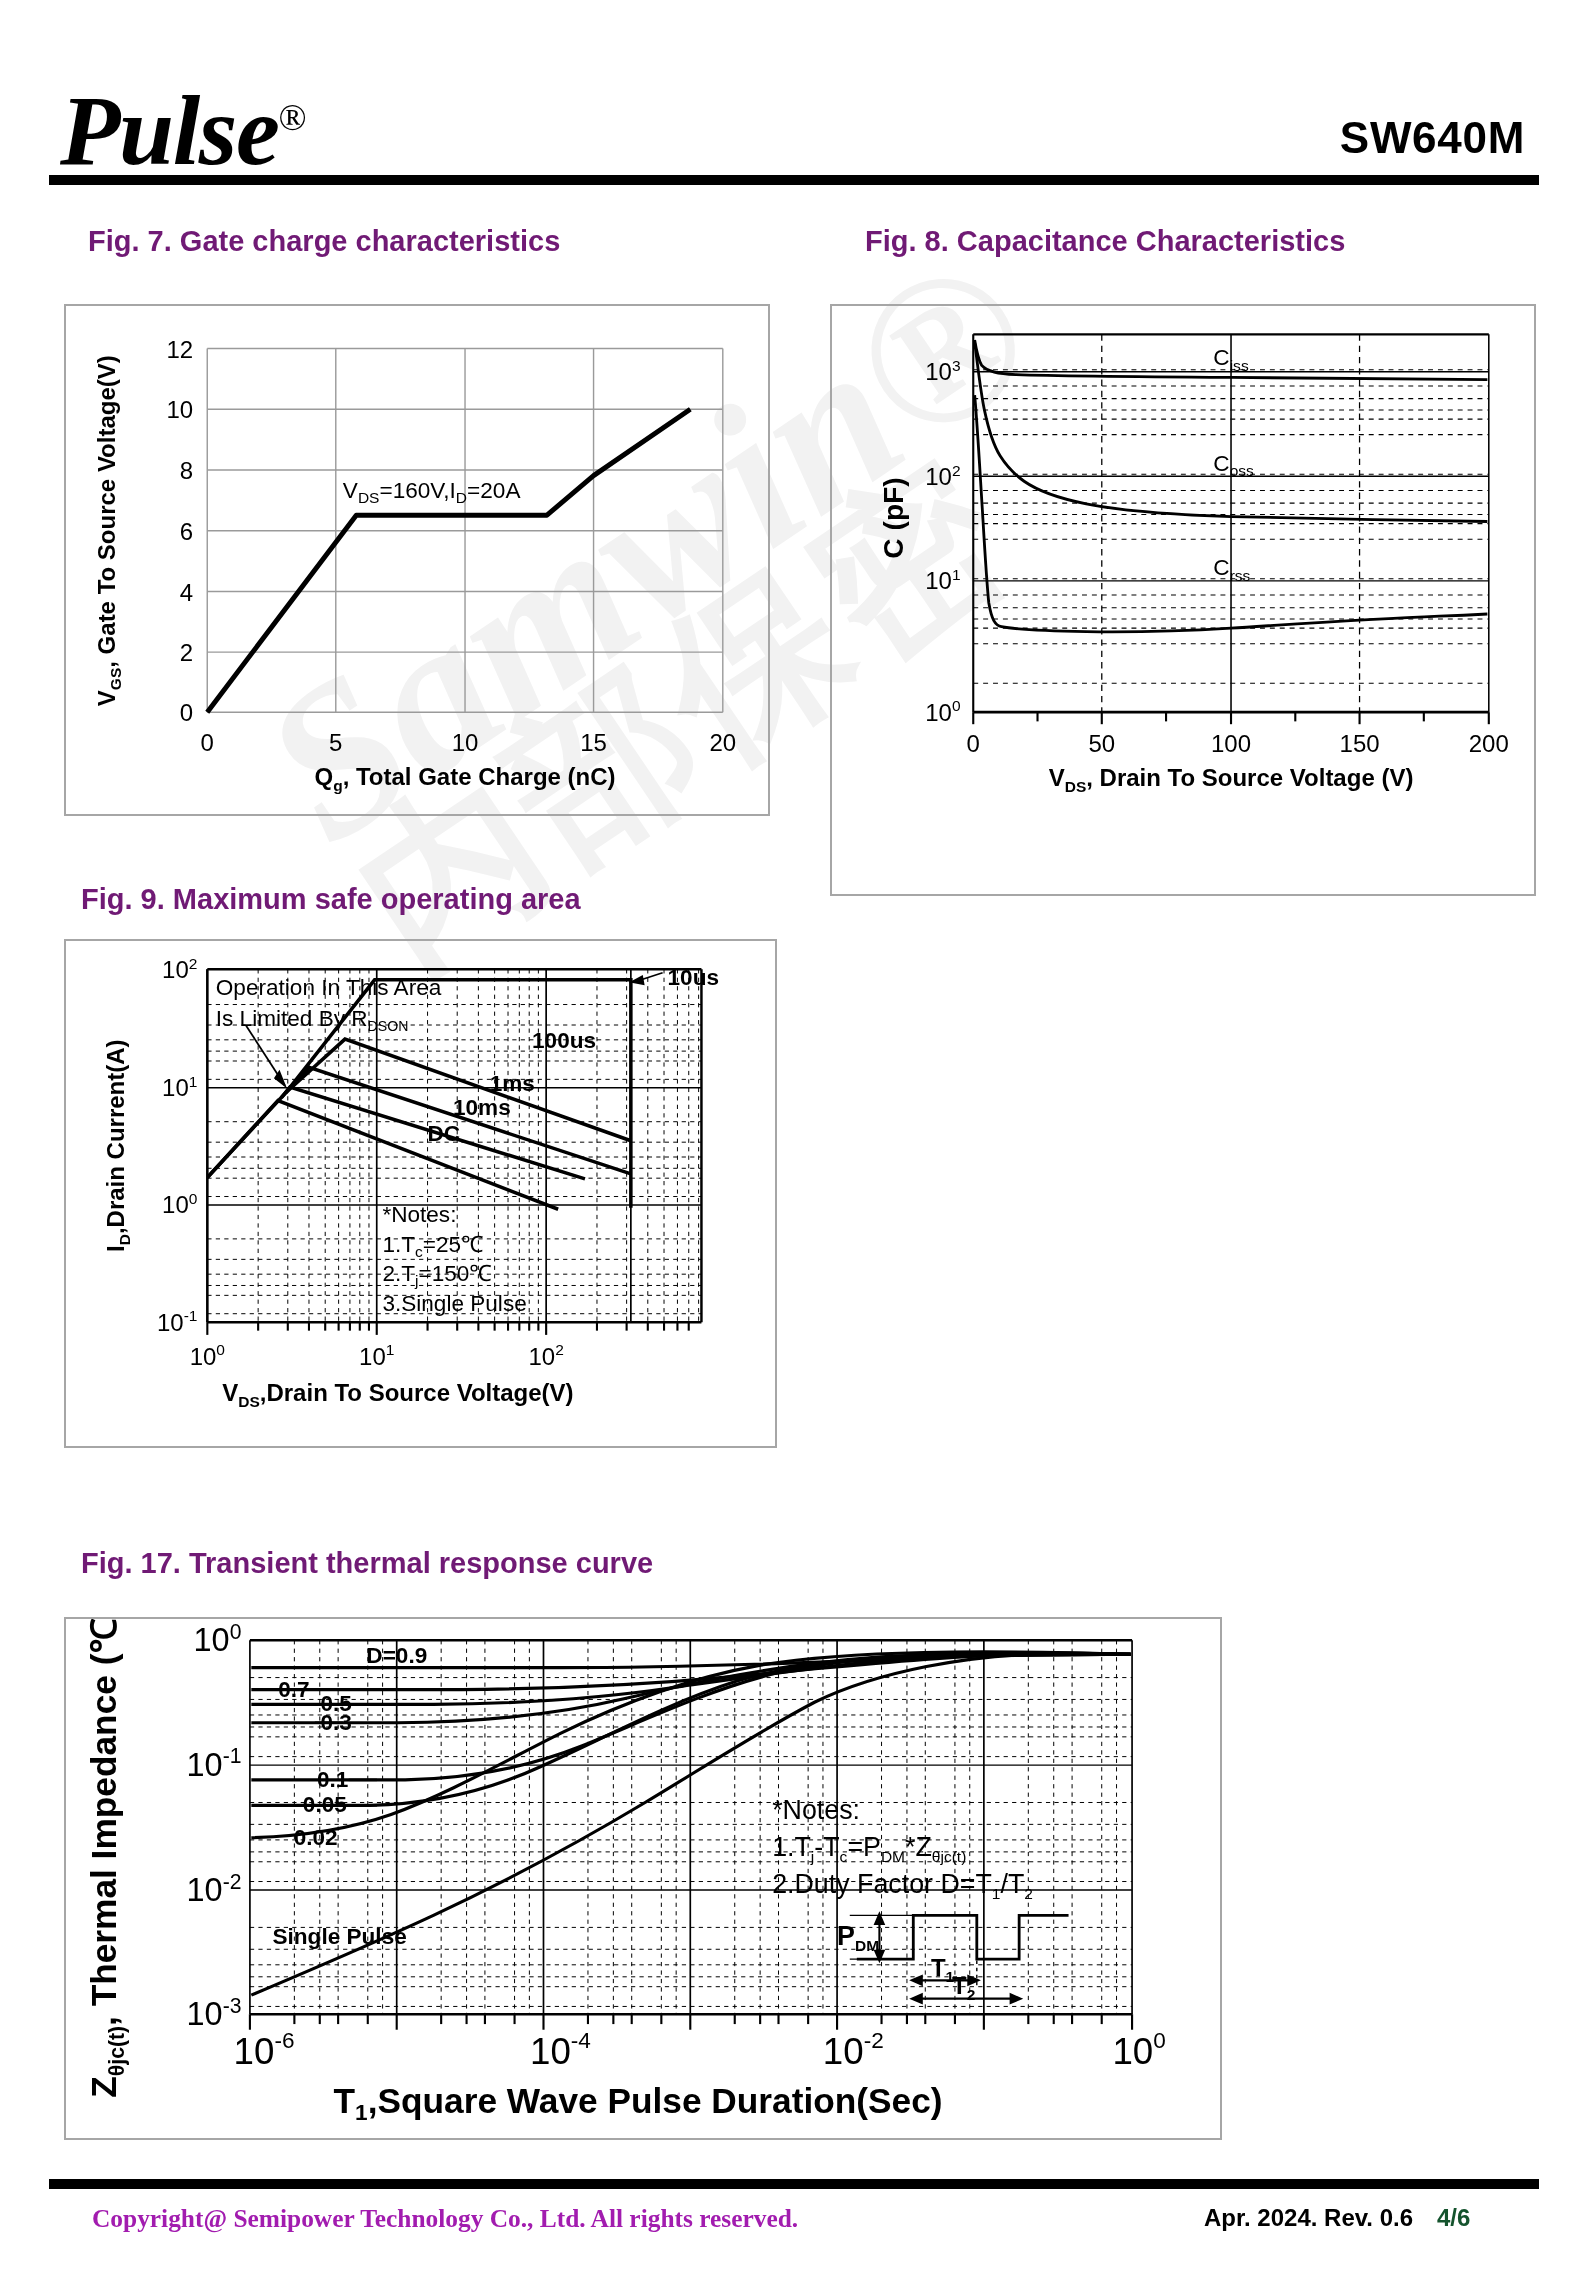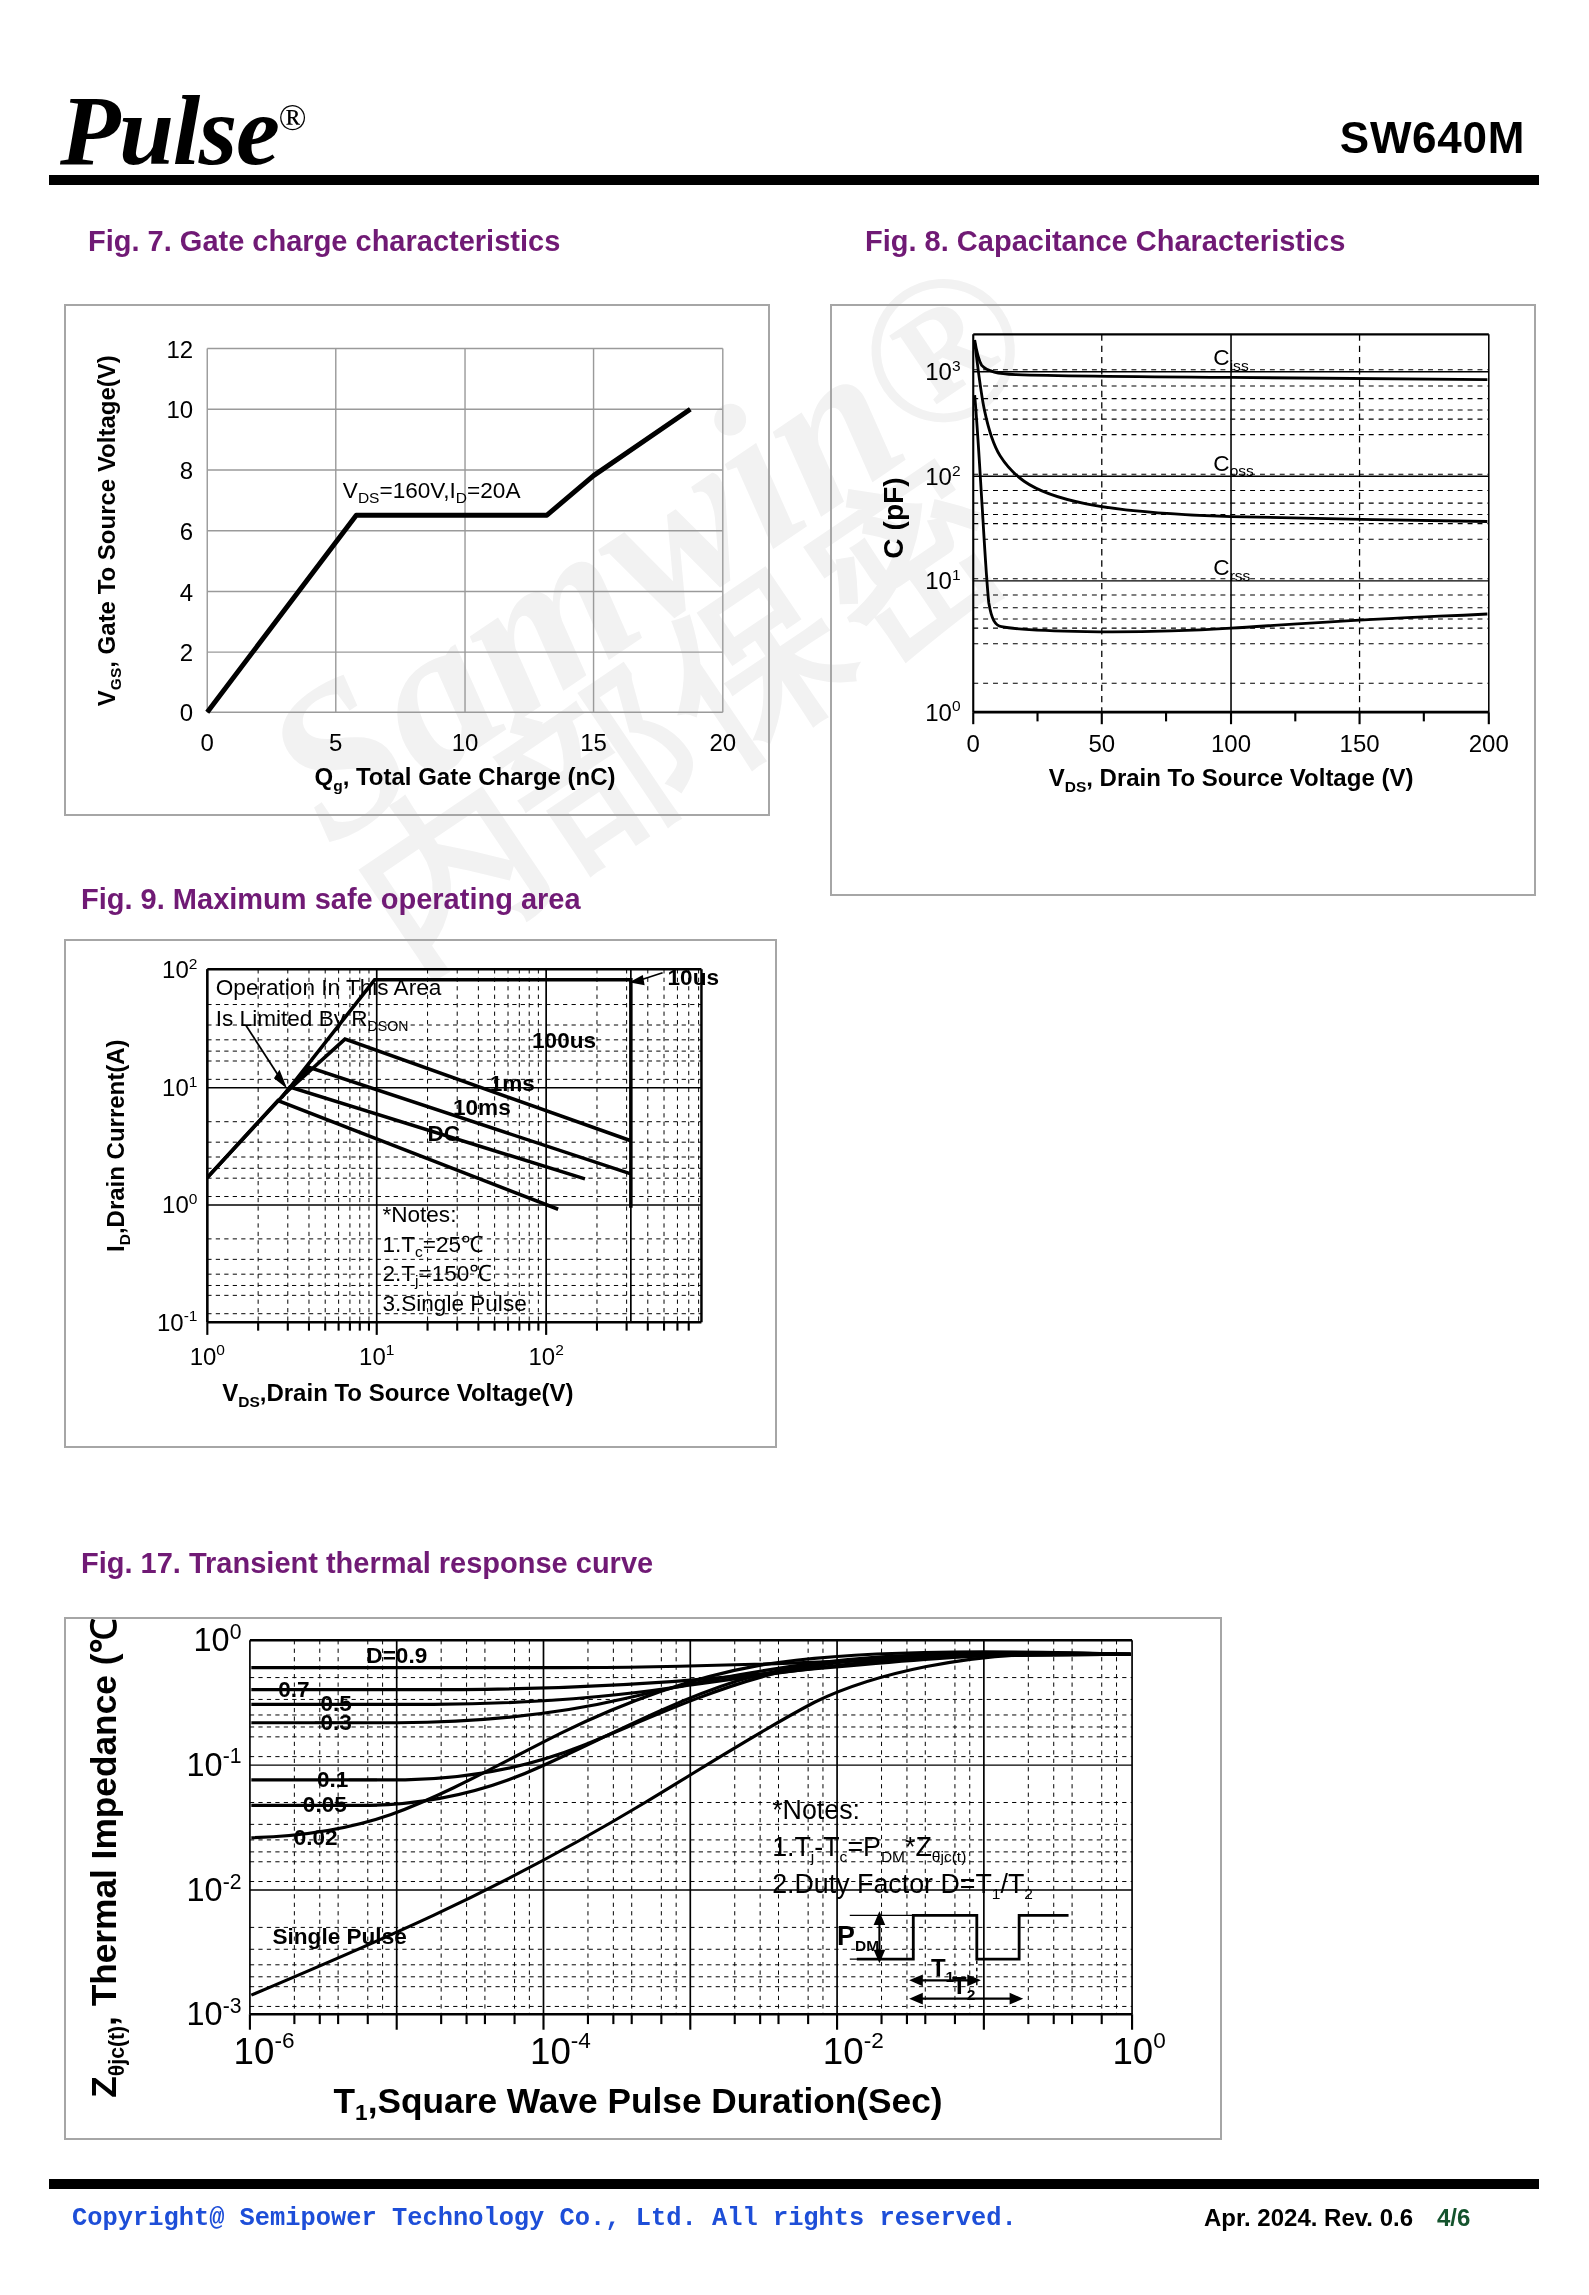--- a/index.html
+++ b/index.html
@@ -70,23 +70,23 @@
     border:2.1px solid #a6a6a6;
     background:transparent;
     box-sizing:border-box;
   }
   .chartbox svg{display:block;}
 
   
   #footrule{position:absolute;left:49px;top:2179px;width:1490px;height:10px;background:#000;z-index:5;}
   #footer{position:absolute;left:0;top:2197px;width:1589px;height:57px;z-index:5;}
   #copyright{
-    position:absolute;left:72px;top:7px;
-    font-family:Liberation Mono, monospace;
-    font-weight:bold;font-size:25.4px;color:#1d4ed8;white-space:nowrap;
+    position:absolute;left:92px;top:7px;
+    font-family:Liberation Serif, serif;
+    font-weight:bold;font-size:25.4px;color:#a21caf;white-space:nowrap;
   }
   #revision{
     position:absolute;left:1204px;top:7px;
     font-family:"Liberation Sans",sans-serif;
     font-weight:bold;font-size:24px;color:#000;white-space:nowrap;
   }
   #pageno{
     position:absolute;left:1437px;top:7px;
     font-family:"Liberation Sans",sans-serif;
     font-weight:bold;font-size:24px;color:#14532d;white-space:nowrap;

